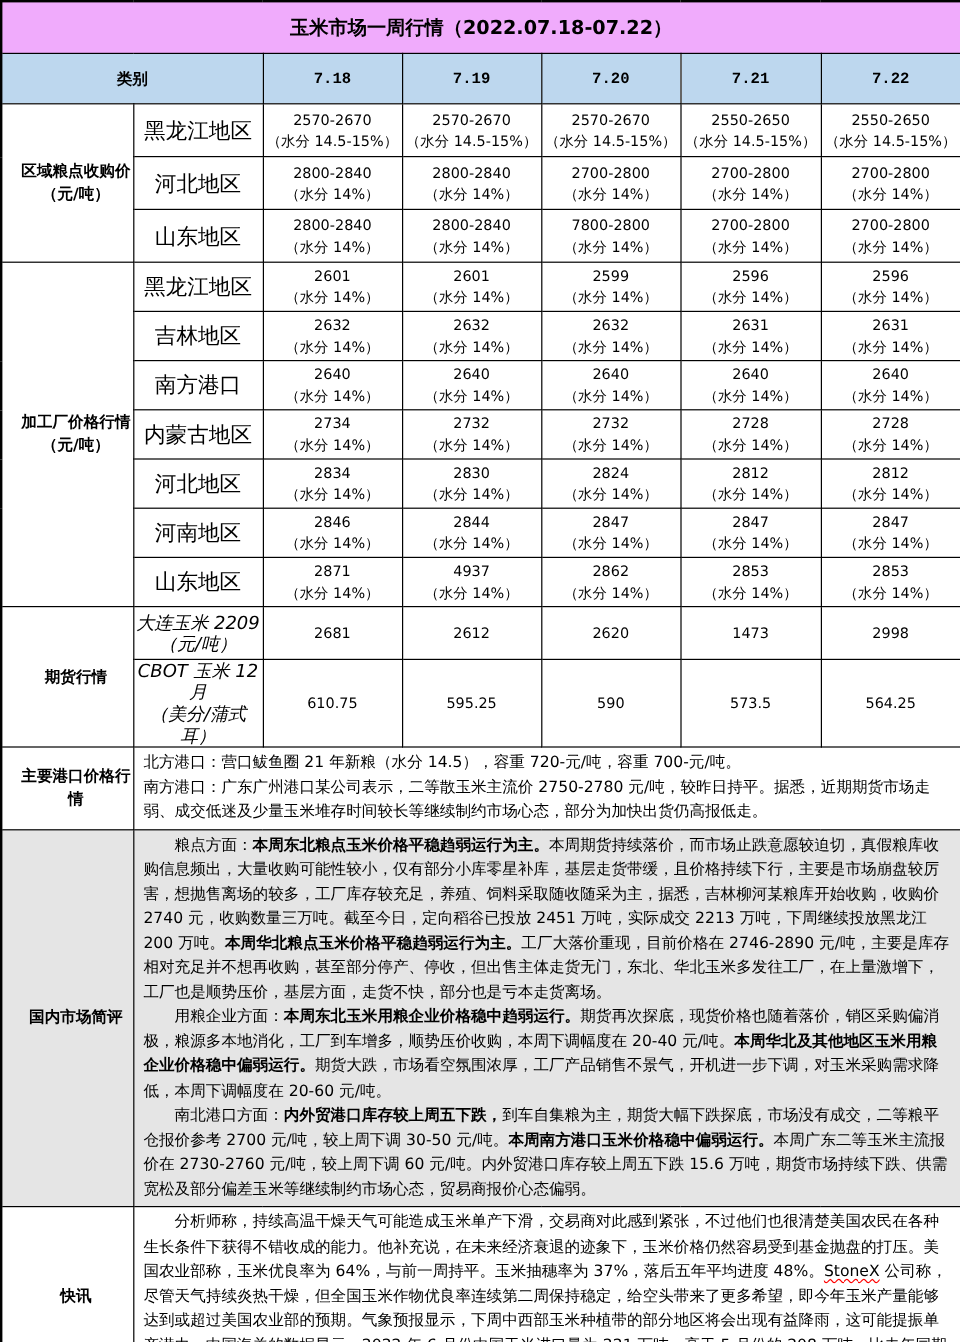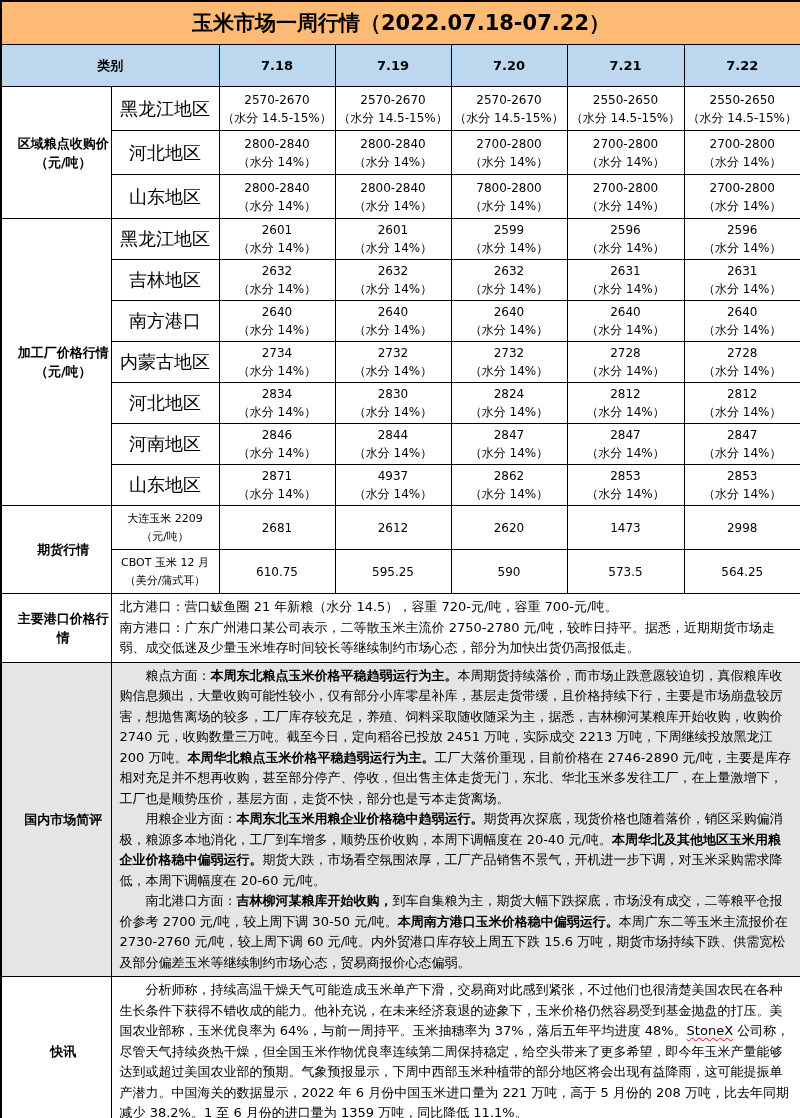--- a/index.html
+++ b/index.html
@@ -1,24 +1,24 @@
 <!DOCTYPE html>
 <html><head>
 <meta charset="utf-8">
 <style>
   html,body{margin:0;padding:0;background:#fff;}
   .sheet{width:800px;}
   table{width:800px;border-collapse:collapse;table-layout:fixed;font-family:"DejaVu Sans",sans-serif;color:#000;border:2px solid #000;}
   td{border:1px solid #000;text-align:center;vertical-align:middle;padding:0;overflow:hidden;}
-  tr.title-row td{background:#fdba74;font-weight:bold;font-size:21px;height:42px;}
-  tr.hdr td{background:#BDD7EE;font-weight:bold;font-size:13px;height:41px;}
+  tr.title-row td{background:#f0abfc;font-weight:bold;font-size:16px;height:42px;}
+  tr.hdr td{background:#BDD7EE;font-weight:bold;font-size:13px;height:41px;font-family:Liberation Mono, monospace;}
   .lbl{font-weight:bold;font-size:13px;line-height:19px;padding-left:14px;}
   .rgn{font-size:18px;}
   .val{font-size:12px;line-height:18px;}
-  .inst{font-size:11px;line-height:18px;}
+  .inst{font-size:15px;line-height:18px;font-style:italic;}
   tr.r44{height:44px;}
   tr.r41{height:41px;}
   tr.ports-row{height:62px;}
   tr.comment-row{height:312px;}
   tr.news-row{height:119px;}
   .text-cell{text-align:left;font-size:13px;line-height:20.5px;padding:3px 8px 3px 8px;}
   .text-cell p{margin:0;}
   .para{text-indent:2em;}
   tr.comment-row td{background:#e5e5e5;}
   b{font-weight:bold;}
@@ -323,21 +323,21 @@
     <p>北方港口：营口鲅鱼圈 21 年新粮（水分 14.5），容重 720-元/吨，容重 700-元/吨。</p>
     <p>南方港口：广东广州港口某公司表示，二等散玉米主流价 2750-2780 元/吨，较昨日持平。据悉，近期期货市场走弱、成交低迷及少量玉米堆存时间较长等继续制约市场心态，部分为加快出货仍高报低走。</p>
   </td>
 </tr>
 
 <tr class="comment-row">
   <td class="lbl">国内市场简评</td>
   <td colspan="6" class="text-cell">
     <p class="para"><span>粮点方面：</span><b>本周东北粮点玉米价格平稳趋弱运行为主。</b><span>本周期货持续落价，而市场止跌意愿较迫切，真假粮库收购信息频出，大量收购可能性较小，仅有部分小库零星补库，基层走货带缓，且价格持续下行，主要是市场崩盘较厉害，想抛售离场的较多，工厂库存较充足，养殖、饲料采取随收随采为主，据悉，吉林柳河某粮库开始收购，收购价 2740 元，收购数量三万吨。截至今日，定向稻谷已投放 2451 万吨，实际成交 2213 万吨，下周继续投放黑龙江 200 万吨。</span><b>本周华北粮点玉米价格平稳趋弱运行为主。</b><span>工厂大落价重现，目前价格在 2746-2890 元/吨，主要是库存相对充足并不想再收购，甚至部分停产、停收，但出售主体走货无门，东北、华北玉米多发往工厂，在上量激增下，工厂也是顺势压价，基层方面，走货不快，部分也是亏本走货离场。</span></p>
     <p class="para"><span>用粮企业方面：</span><b>本周东北玉米用粮企业价格稳中趋弱运行。</b><span>期货再次探底，现货价格也随着落价，销区采购偏消极，粮源多本地消化，工厂到车增多，顺势压价收购，本周下调幅度在 20-40 元/吨。</span><b>本周华北及其他地区玉米用粮企业价格稳中偏弱运行。</b><span>期货大跌，市场看空氛围浓厚，工厂产品销售不景气，开机进一步下调，对玉米采购需求降低，本周下调幅度在 20-60 元/吨。</span></p>
-    <p class="para"><span>南北港口方面：</span><b>吉林柳河某粮库开始收购，</b><span>到车自集粮为主，期货大幅下跌探底，市场没有成交，二等粮平仓报价参考 2700 元/吨，较上周下调 30-50 元/吨。</span><b>本周南方港口玉米价格稳中偏弱运行。</b><span>本周广东二等玉米主流报价在 2730-2760 元/吨，较上周下调 60 元/吨。内外贸港口库存较上周五下跌 15.6 万吨，期货市场持续下跌、供需宽松及部分偏差玉米等继续制约市场心态，贸易商报价心态偏弱。</span></p>
+    <p class="para"><span>南北港口方面：</span><b>内外贸港口库存较上周五下跌，</b><span>到车自集粮为主，期货大幅下跌探底，市场没有成交，二等粮平仓报价参考 2700 元/吨，较上周下调 30-50 元/吨。</span><b>本周南方港口玉米价格稳中偏弱运行。</b><span>本周广东二等玉米主流报价在 2730-2760 元/吨，较上周下调 60 元/吨。内外贸港口库存较上周五下跌 15.6 万吨，期货市场持续下跌、供需宽松及部分偏差玉米等继续制约市场心态，贸易商报价心态偏弱。</span></p>
   </td>
 </tr>
 
 <tr class="news-row">
   <td class="lbl">快讯</td>
   <td colspan="6" class="text-cell">
     <p class="para"><span>分析师称，持续高温干燥天气可能造成玉米单产下滑，交易商对此感到紧张，不过他们也很清楚美国农民在各种生长条件下获得不错收成的能力。他补充说，在未来经济衰退的迹象下，玉米价格仍然容易受到基金抛盘的打压。美国农业部称，玉米优良率为 64%，与前一周持平。玉米抽穗率为 37%，落后五年平均进度 48%。</span><span class="spell">StoneX</span><span> 公司称，尽管天气持续炎热干燥，但全国玉米作物优良率连续第二周保持稳定，给空头带来了更多希望，即今年玉米产量能够达到或超过美国农业部的预期。气象预报显示，下周中西部玉米种植带的部分地区将会出现有益降雨，这可能提振单产潜力。中国海关的数据显示，2022 年 6 月份中国玉米进口量为 221 万吨，高于 5 月份的 208 万吨，比去年同期减少 38.2%。1 至 6 月份的进口量为 1359 万吨，同比降低 11.1%。</span></p>
   </td>
 </tr>
 

